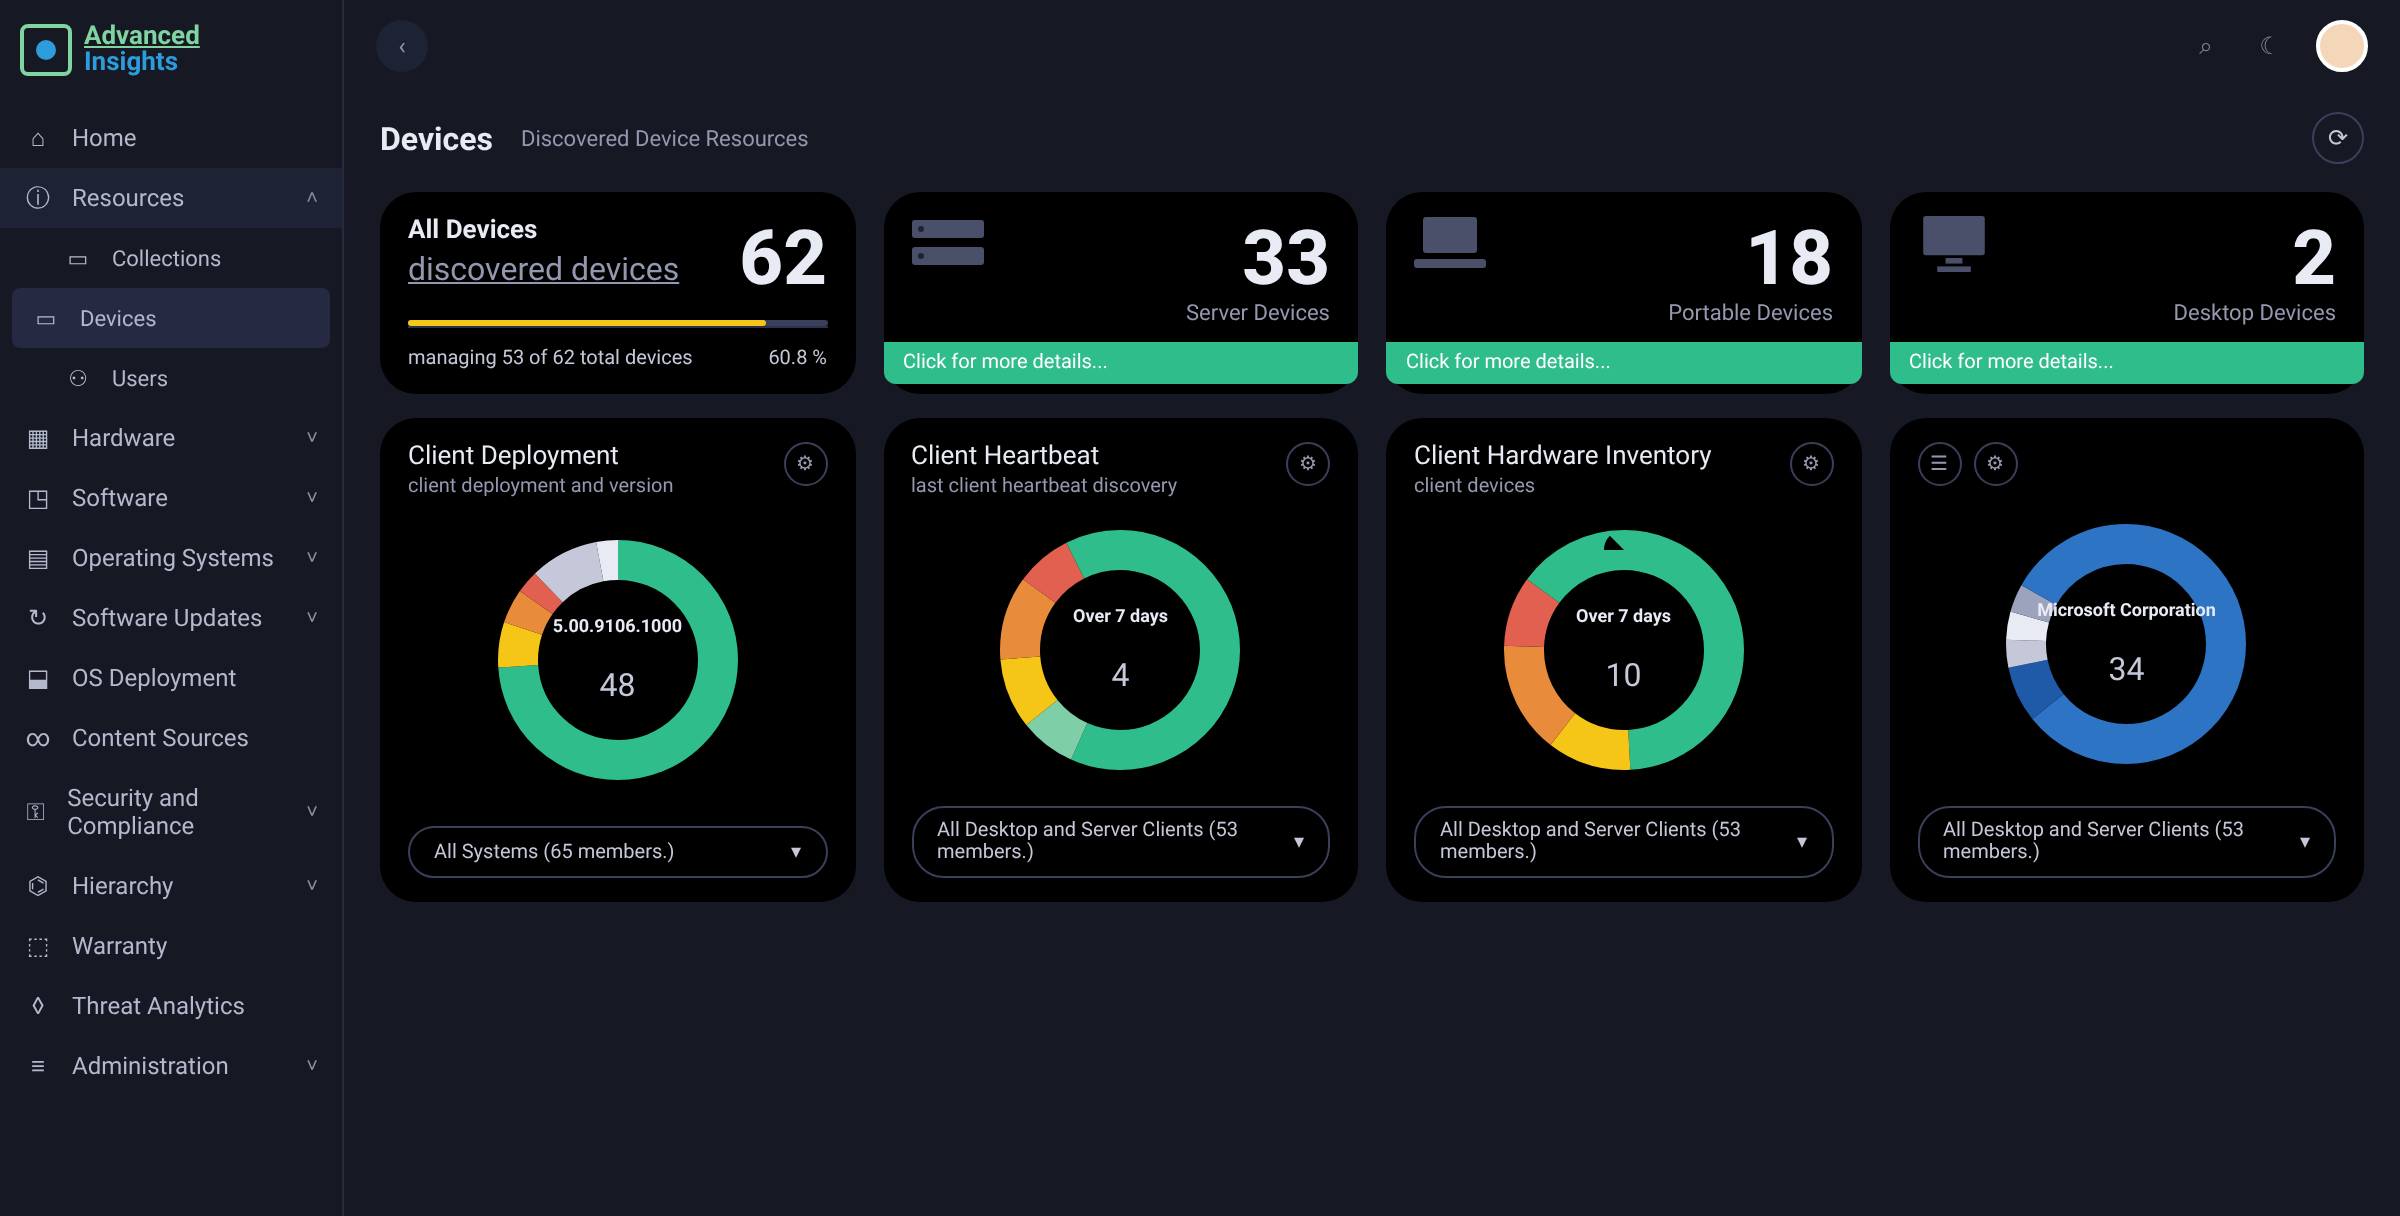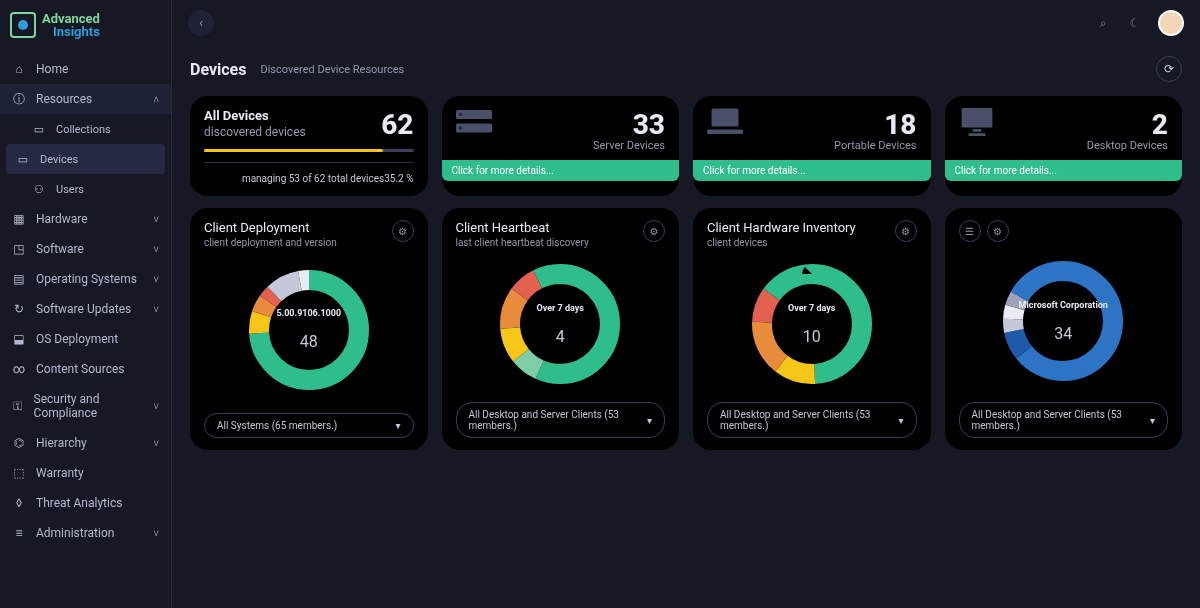--- a/index.html
+++ b/index.html
@@ -5,22 +5,22 @@
 * { margin: 0; padding: 0; box-sizing: border-box; font-family: -apple-system, BlinkMacSystemFont, 'Segoe UI', Roboto, sans-serif; }
 body { background: #161824; color: #c5c8d8; font-size: 12px; overflow: hidden; }
 .app { display: flex; height: 100vh; width: 100vw; }
 
 
 .sidebar { width: 172px; background: #161824; border-right: 1px solid #262a3f; display: flex; flex-direction: column; }
 .logo { display: flex; align-items: center; gap: 6px; padding: 12px 10px; }
 .logo-icon { width: 26px; height: 26px; border: 2px solid #7fd4a0; border-radius: 4px; display: flex; align-items: center; justify-content: center; position: relative; }
 .logo-icon::after { content: ''; width: 10px; height: 10px; background: #2d9cdb; border-radius: 50%; }
 .logo-text { line-height: 1; }
-.logo-text .l1 { color: #7fd4a0; font-weight: 700; font-size: 13px; }
-.logo-text .l2 { color: #2d9cdb; font-weight: 700; font-size: 13px; text-align: right; }
+.logo-text .l1 { color: #7fd4a0; font-weight: 700; font-size: 13px; text-decoration: underline; }
+.logo-text .l2 { color: #2d9cdb; font-weight: 700; font-size: 13px; }
 .nav { display: flex; flex-direction: column; padding: 4px 0; }
 .nav-item { display: flex; align-items: center; gap: 10px; padding: 8px 12px; cursor: pointer; color: #b4b8cc; font-size: 12px; position: relative; }
 .nav-item.indent { padding-left: 32px; font-size: 11px; }
 .nav-item.active { background: #252a42; border-radius: 4px; margin: 0 6px; padding-left: 10px; }
 .nav-item.expanded { background: #1e2235; }
 .nav-item .icon { width: 14px; height: 14px; display: inline-flex; align-items: center; justify-content: center; }
 .nav-item .chev { margin-left: auto; font-size: 10px; color: #8b8fa4; }
 
 
 .main { flex: 1; display: flex; flex-direction: column; background: #161824; }
@@ -37,28 +37,28 @@
 .refresh-btn { margin-left: auto; width: 26px; height: 26px; border-radius: 50%; border: 1px solid #3a3f5a; display: flex; align-items: center; justify-content: center; cursor: pointer; }
 
 
 .content { padding: 0 18px 18px; display: flex; flex-direction: column; gap: 12px; overflow-y: auto; }
 .row { display: grid; grid-template-columns: repeat(4, 1fr); gap: 14px; }
 
 .card { background: #000000; border-radius: 18px; padding: 12px 14px; position: relative; display: flex; flex-direction: column; }
 .card.summary { min-height: 70px; padding-bottom: 0; }
 .card .sum-head { display: flex; justify-content: space-between; align-items: flex-start; }
 .card .sum-title { font-size: 13px; font-weight: 700; color: #e8eaf4; }
-.card .sum-sub { font-size: 12px; color: #9498ae; margin-top: 2px; }
-.card .sum-count { font-size: 28px; font-weight: 800; color: #e8eaf4; }
+.card .sum-sub { font-size: 16px; color: #9498ae; margin-top: 2px; text-decoration: underline; }
+.card .sum-count { font-size: 38px; font-weight: 800; color: #e8eaf4; }
 .sum-right-label { font-size: 11px; color: #9498ae; text-align: right; margin-top: -2px; }
 .sum-icon { width: 36px; height: 28px; color: #4a4f6a; }
 
 .progress-bar { height: 3px; background: #3a3f5a; border-radius: 2px; margin-top: 8px; position: relative; }
 .progress-bar .fill { height: 100%; background: #f5c518; border-radius: 2px; }
-.managing-row { display: flex; justify-content: flex-end; font-size: 10px; color: #c5c8d8; padding: 10px 0 12px; border-top: 1px solid #2d324a; margin-top: 10px; }
+.managing-row { display: flex; justify-content: space-between; font-size: 10px; color: #c5c8d8; padding: 10px 0 12px; border-top: 1px solid #2d324a; }
 
 .details-bar { background: #2fbd8c; color: #fff; font-size: 10px; padding: 5px 10px; margin: 8px -14px -0px; border-radius: 0 0 6px 6px; cursor: pointer; }
 
 
 .chart-card { min-height: 240px; }
 .chart-head { display: flex; justify-content: space-between; align-items: flex-start; margin-bottom: 6px; }
 .chart-title { font-size: 13px; font-weight: 400; color: #e8eaf4; }
 .chart-sub { font-size: 10px; color: #9498ae; margin-top: 2px; }
 .gear-btn { width: 22px; height: 22px; border-radius: 50%; border: 1px solid #3a3f5a; display: flex; align-items: center; justify-content: center; cursor: pointer; font-size: 10px; color: #9498ae; }
 .gear-group { display: flex; gap: 6px; }
@@ -190,21 +190,21 @@
               <div class="sum-title">All Devices</div>
               <div class="sum-sub">discovered devices</div>
             </div>
             <div class="sum-count">62</div>
           </div>
           <div class="progress-bar">
               <div class="fill" style="width:85.5%"></div>
             </div>
           <div class="managing-row">
             <span>managing 53 of 62 total devices</span>
-            <span>35.2 %</span>
+            <span>60.8 %</span>
           </div>
         </div>
 
         <div class="card summary">
           <div class="sum-head">
             <div class="sum-icon"><svg class="iconsvg" viewBox="0 0 24 16">
                   <rect x="0" y="0" width="24" height="6" fill="currentColor" rx="1"></rect>
                   <rect x="0" y="9" width="24" height="6" fill="currentColor" rx="1"></rect>
                   <circle cx="3" cy="3" r="1" fill="#1e2235"></circle>
                   <circle cx="3" cy="12" r="1" fill="#1e2235"></circle>

